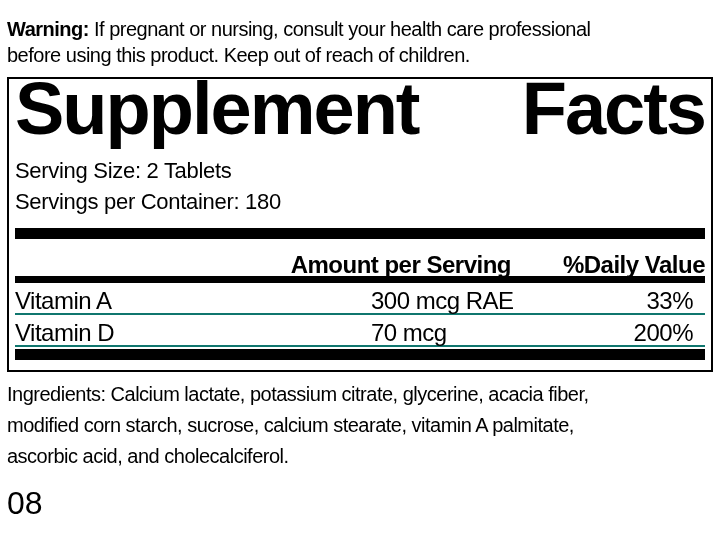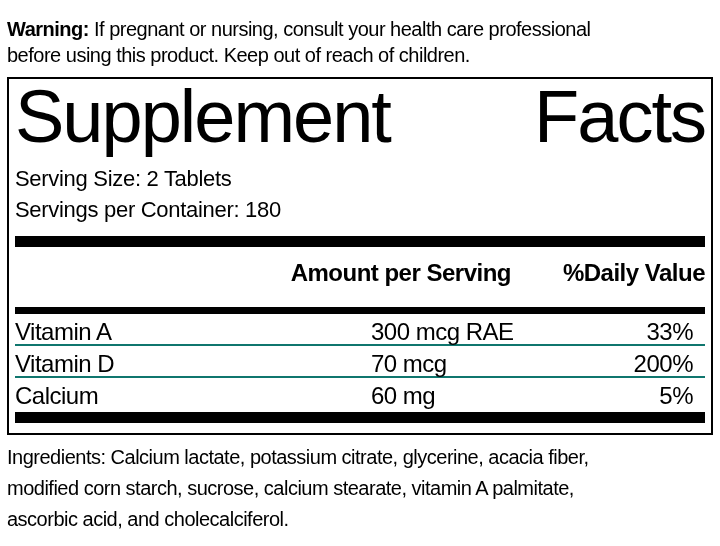--- a/index.html
+++ b/index.html
@@ -26,41 +26,40 @@
   .sf-box {
     margin-top: 9px;
     border: 2.5px solid #000;
     padding: 0 6px 10px 6px;
   }
 
   .sf-title {
     display: flex;
     justify-content: space-between;
     align-items: baseline;
-    font-weight: normal;
+    font-weight: bold;
     font-size: 74px;
     letter-spacing: -2px;
     line-height: 59px;
     padding-top: 0;
-    margin-top: 8px;
   }
 
   .sf-serving {
     margin-top: 17px;
     font-size: 22px;
     line-height: 31px;
     letter-spacing: -0.3px;
   }
 
   .bar-thick { height: 11px; background: #000; }
   .bar-thick.top { margin-top: 11px; }
   .bar-thick.bottom { margin-top: 2px; }
   .bar-mid { height: 7px; background: #000; }
 
-  .sf-header { position: relative; height: 60px; }
+  .sf-header { position: relative; height: 37px; }
   .sf-header .col-head {
     position: absolute;
     top: 12px;
     font-weight: bold;
     font-size: 24px;
     letter-spacing: -0.5px;
     white-space: nowrap;
   }
   .sf-header .col-amount { right: 194px; }
   .sf-header .col-dv { right: 0; }
@@ -128,25 +127,20 @@
       <span class="amount">300 mcg RAE</span>
       <span class="dv">33%</span>
     </div>
 
     <div class="sf-row">
       <span class="name">Vitamin D</span>
       <span class="amount">70 mcg</span>
       <span class="dv">200%</span>
     </div>
 
-    <div class="sf-row last">
-      <span class="name">Calcium</span>
-      <span class="amount">60 mg</span>
-      <span class="dv">5%</span>
-    </div>
 
     <div class="bar-thick bottom"></div>
 
   </div>
 
   <p class="ingredients">Ingredients: Calcium lactate, potassium citrate, glycerine, acacia fiber,
 modified corn starch, sucrose, calcium stearate, vitamin A palmitate,
 ascorbic acid, and cholecalciferol.</p>
 
   <div class="footer-code">08</div>

